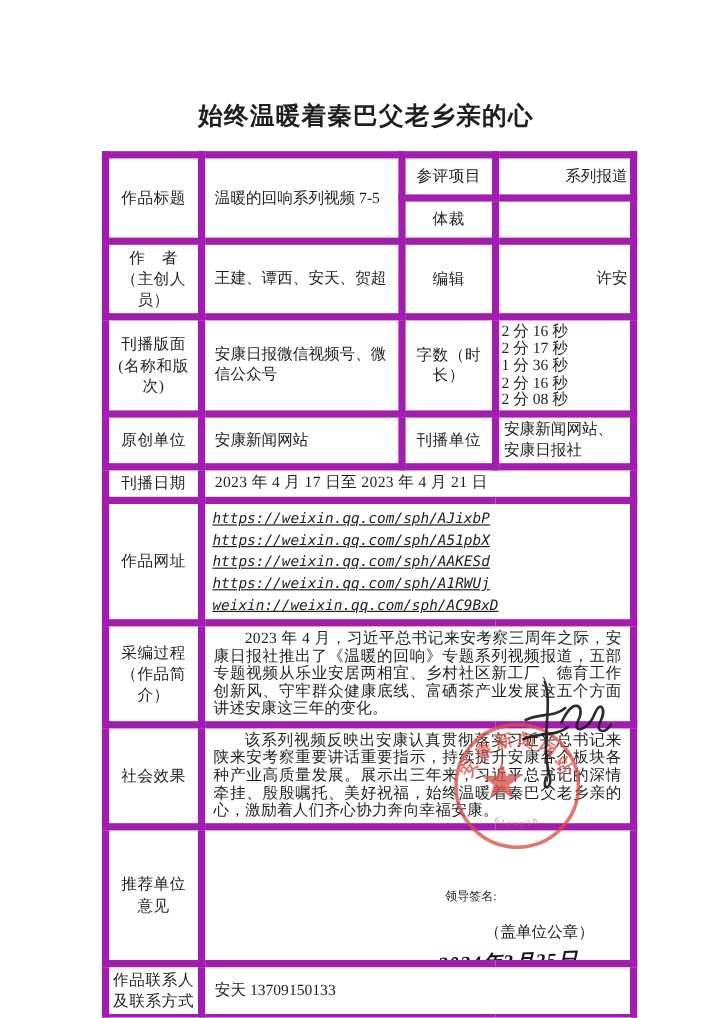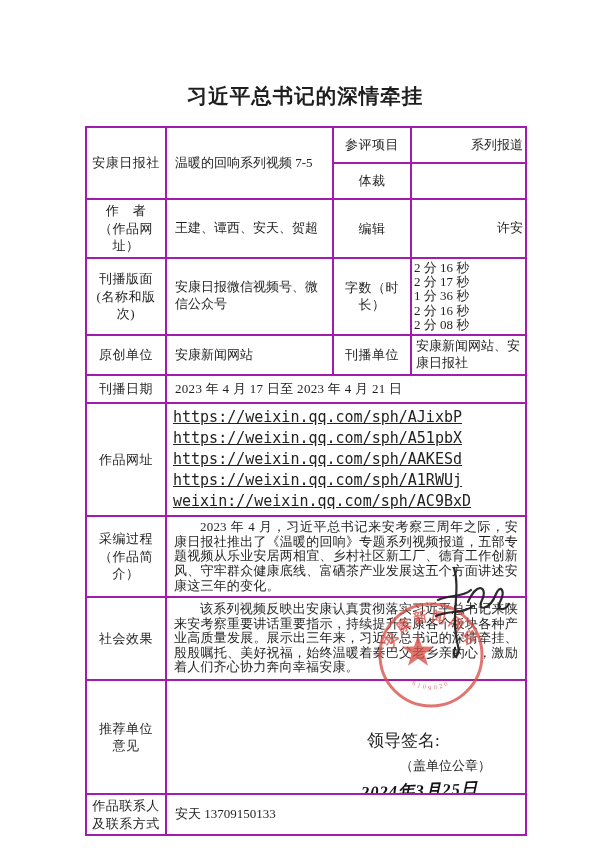--- a/index.html
+++ b/index.html
@@ -11,83 +11,83 @@
   .page{position:absolute;inset:0;}
   .title{
     position:absolute;left:85px;top:82px;width:440px;margin:0;
     text-align:center;font-size:20.5px;font-weight:bold;letter-spacing:1px;
   }
   table.form{
     position:absolute;left:85px;top:126px;width:440px;
     border-collapse:collapse;table-layout:fixed;
   }
   table.form td{
-    border:2px solid #a21caf;vertical-align:middle;
+    border:6px solid #a21caf;vertical-align:middle;
     font-size:13px;overflow:hidden;
   }
   td.lbl{
     text-align:center;white-space:pre-line;letter-spacing:0.5px;
     line-height:1.35;padding:2px 1px;
   }
   td.val{padding:2px 8px;line-height:1.3;}
   td.center{text-align:right;padding:2px;}
   td.durations{
     font-size:11px;line-height:14.3px;white-space:pre-line;
     padding:2px 2px;vertical-align:middle;
   }
   td.dateval{letter-spacing:0.3px;}
   td.urls{padding:4px 6px 2px 6px;vertical-align:middle;}
   .url{
     display:inline-block;min-width:169px;margin-right:4px;margin-bottom:3px;
-    font-family:"DejaVu Sans Mono",monospace;font-size:15px;
-    text-decoration:underline;color:#222;white-space:nowrap;
+    font-family:"DejaVu Sans Mono",monospace;font-size:12px;
+    text-decoration:underline;color:#222;white-space:nowrap;font-style:italic;
   }
   td.para{
     font-size:12.3px;line-height:14.6px;text-align:justify;
     text-indent:2em;padding:3px 7px;vertical-align:middle;letter-spacing:0.2px;
   }
   td.sign-cell{position:relative;}
-  .sign-label{position:absolute;left:200px;top:48px;font-size:17px;}
+  .sign-label{position:absolute;left:200px;top:48px;font-size:10px;}
   .seal-note{position:absolute;left:233px;top:76px;font-size:13px;}
   .handwriting{
     position:absolute;left:194px;top:99px;font-size:16.5px;font-weight:600;
     font-style:italic;letter-spacing:1px;color:#141414;transform:rotate(-2deg);
     white-space:nowrap;
   }
   .stamp{position:absolute;left:376px;top:598px;width:110px;height:114px;pointer-events:none;}
   .signature{position:absolute;left:408px;top:560px;width:106px;height:115px;pointer-events:none;}
 </style>
 </head>
 <body>
 
 <div class="page">
 
-  <h1 class="title">习近平总书记的深情牵挂</h1>
+  <h1 class="title">始终温暖着秦巴父老乡亲的心</h1>
 
   <table class="form">
     <colgroup>
       <col style="width:80px">
         <col style="width:167px">
         <col style="width:78px">
         <col style="width:115px">
     </colgroup>
     <tbody>
       <tr style="height:36px">
-        <td class="lbl" rowspan="2">安康日报社</td>
+        <td class="lbl" rowspan="2">作品标题</td>
         <td class="val" rowspan="2">温暖的回响系列视频 7-5</td>
         <td class="lbl">参评项目</td>
         <td class="center">系列报道</td>
       </tr>
       <tr style="height:36px">
         <td class="lbl">体裁</td>
         <td class="center"></td>
       </tr>
       <tr style="height:47px">
         <td class="lbl">作　者
-（作品网址）</td>
+（主创人员）</td>
         <td class="val">王建、谭西、安天、贺超</td>
         <td class="lbl">编辑</td>
         <td class="center">许安</td>
       </tr>
       <tr style="height:75px">
         <td class="lbl">刊播版面
 (名称和版次)</td>
         <td class="val">安康日报微信视频号、微信公众号</td>
         <td class="lbl">字数（时
 长）</td>

